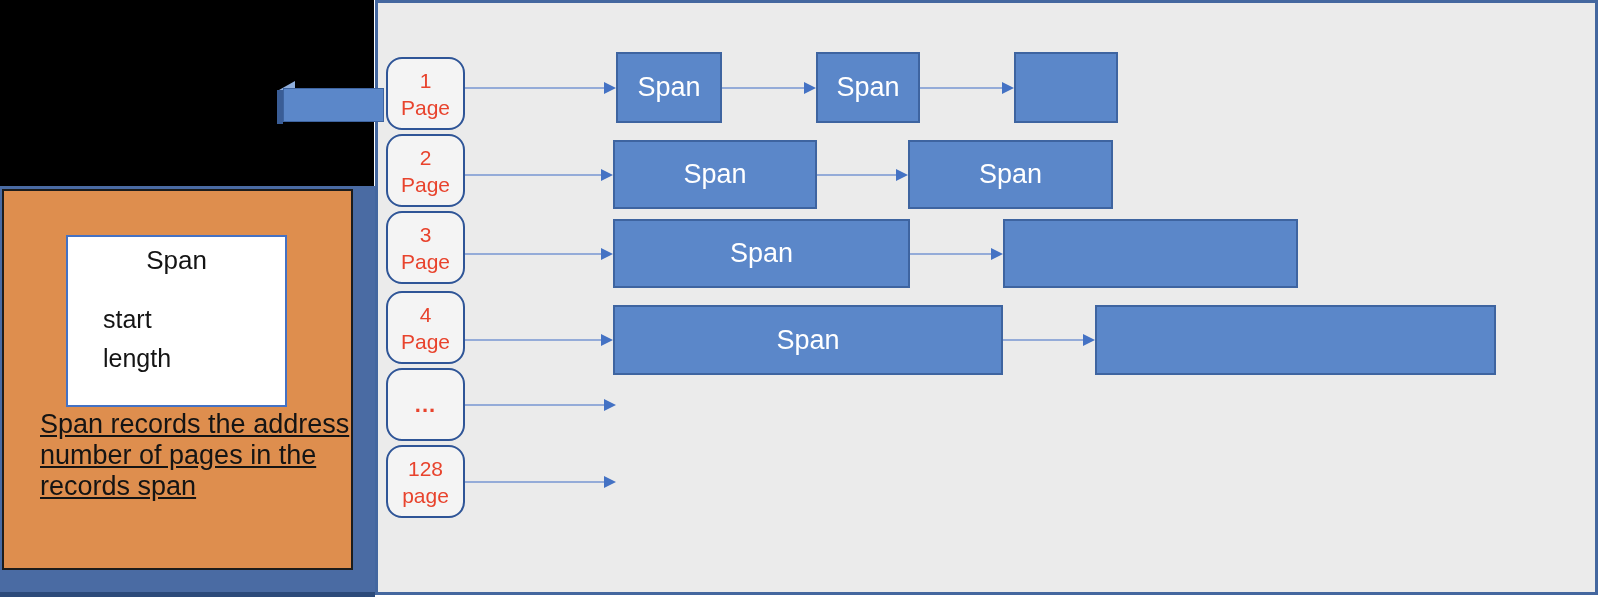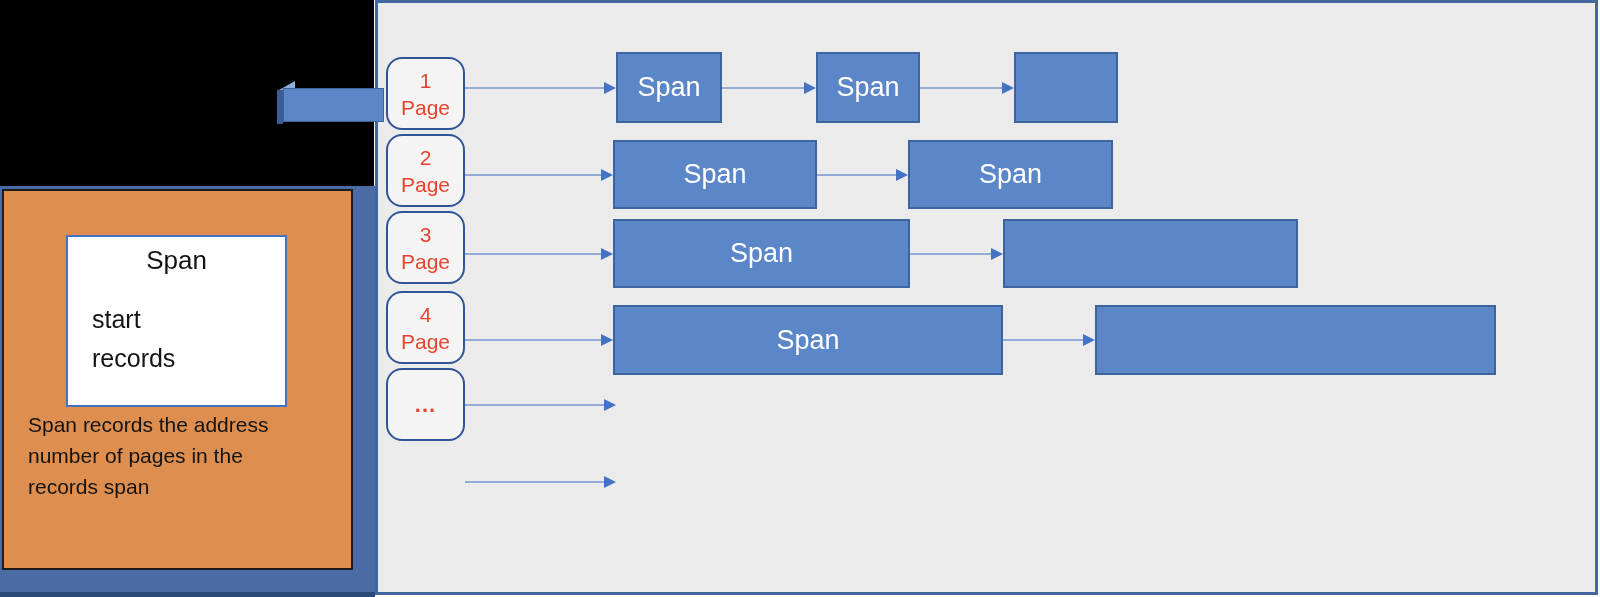--- a/index.html
+++ b/index.html
@@ -13,23 +13,23 @@
         border-bottom:5px solid var(--band_border);z-index:1;}
   .panel{position:absolute;left:375px;top:0;width:1223px;height:595px;background:var(--panel_bg);
          border:3px solid var(--panel_border);z-index:0;}
 
   
   .orange{position:absolute;left:2px;top:189px;width:351px;height:381px;background:var(--orange);
           border:2px solid var(--orange_border);z-index:2;}
   .card{position:absolute;left:62px;top:44px;width:221px;height:172px;background:var(--card_bg);
         border:2px solid var(--card_border);}
   .card-title{text-align:center;font-size:26px;color:var(--text_dark);margin-top:8px;}
-  .card-field{font-size:25px;color:var(--text_dark);margin-left:24px;line-height:39px;}
+  .card-field{font-size:25px;color:var(--text_dark);margin-left:35px;line-height:39px;}
   .card-field.first{margin-top:24px;}
-  .caption{position:absolute;left:24px;top:218px;font-size:21px;line-height:31px;color:var(--text_dark);}
+  .caption{position:absolute;left:36px;top:218px;font-size:27px;line-height:31px;color:var(--text_dark);text-decoration:underline;}
 
   
   .bar3d{position:absolute;left:283px;top:88px;width:101px;height:34px;background:var(--bar_fill);
          border:1px solid var(--span_border);z-index:3;}
   .bar3d-side{position:absolute;left:277px;top:90px;width:6px;height:34px;background:var(--bar_side);z-index:3;}
   .bar3d-bevel{position:absolute;left:279px;top:81px;width:0;height:0;
                border-right:16px solid var(--bar_bevel);border-top:9px solid transparent;z-index:3;}
 
   
   #rows-layer{position:absolute;left:0;top:0;width:1600px;height:597px;z-index:4;}
@@ -49,21 +49,21 @@
 
 <div id="canvas">
   <div class="panel"></div>
   <div class="black-box"></div>
   <div class="band"></div>
 
   <div class="orange">
     <div class="card">
       <div class="card-title">Span</div>
       <div class="card-field first">start</div>
-      <div class="card-field">records</div>
+      <div class="card-field">length</div>
     </div>
     <div class="caption">
       <div>Span records the address</div>
       <div>number of pages in the</div>
       <div>records span</div>
     </div>
   </div>
 
   <div class="bar3d-side"></div>
   <div class="bar3d-bevel"></div>
@@ -123,16 +123,20 @@
         <div class="span-label">Span</div>
       </div>
       <div class="arrow-line" style="left: 1003px; top: 339px; width: 82px;"></div>
       <div class="arrow-head" style="left: 1083px; top: 334px;"></div>
       <div class="span-box" style="left: 1095px; top: 305px; width: 401px; height: 70px;"></div>
       <div class="page-box" style="left: 386px; top: 368px; width: 79px; height: 73px;">
         <div class="dots">...</div>
       </div>
       <div class="arrow-line" style="left: 465px; top: 403.5px; width: 141px;"></div>
       <div class="arrow-head" style="left: 604px; top: 398.5px;"></div>
+      <div class="page-box" style="left: 386px; top: 445px; width: 79px; height: 73px;">
+        <div class="page-line">128</div>
+        <div class="page-line">page</div>
+      </div>
       <div class="arrow-line" style="left: 465px; top: 480.5px; width: 141px;"></div>
       <div class="arrow-head" style="left: 604px; top: 475.5px;"></div>
     </div>
 </div>
 
 </body></html>

